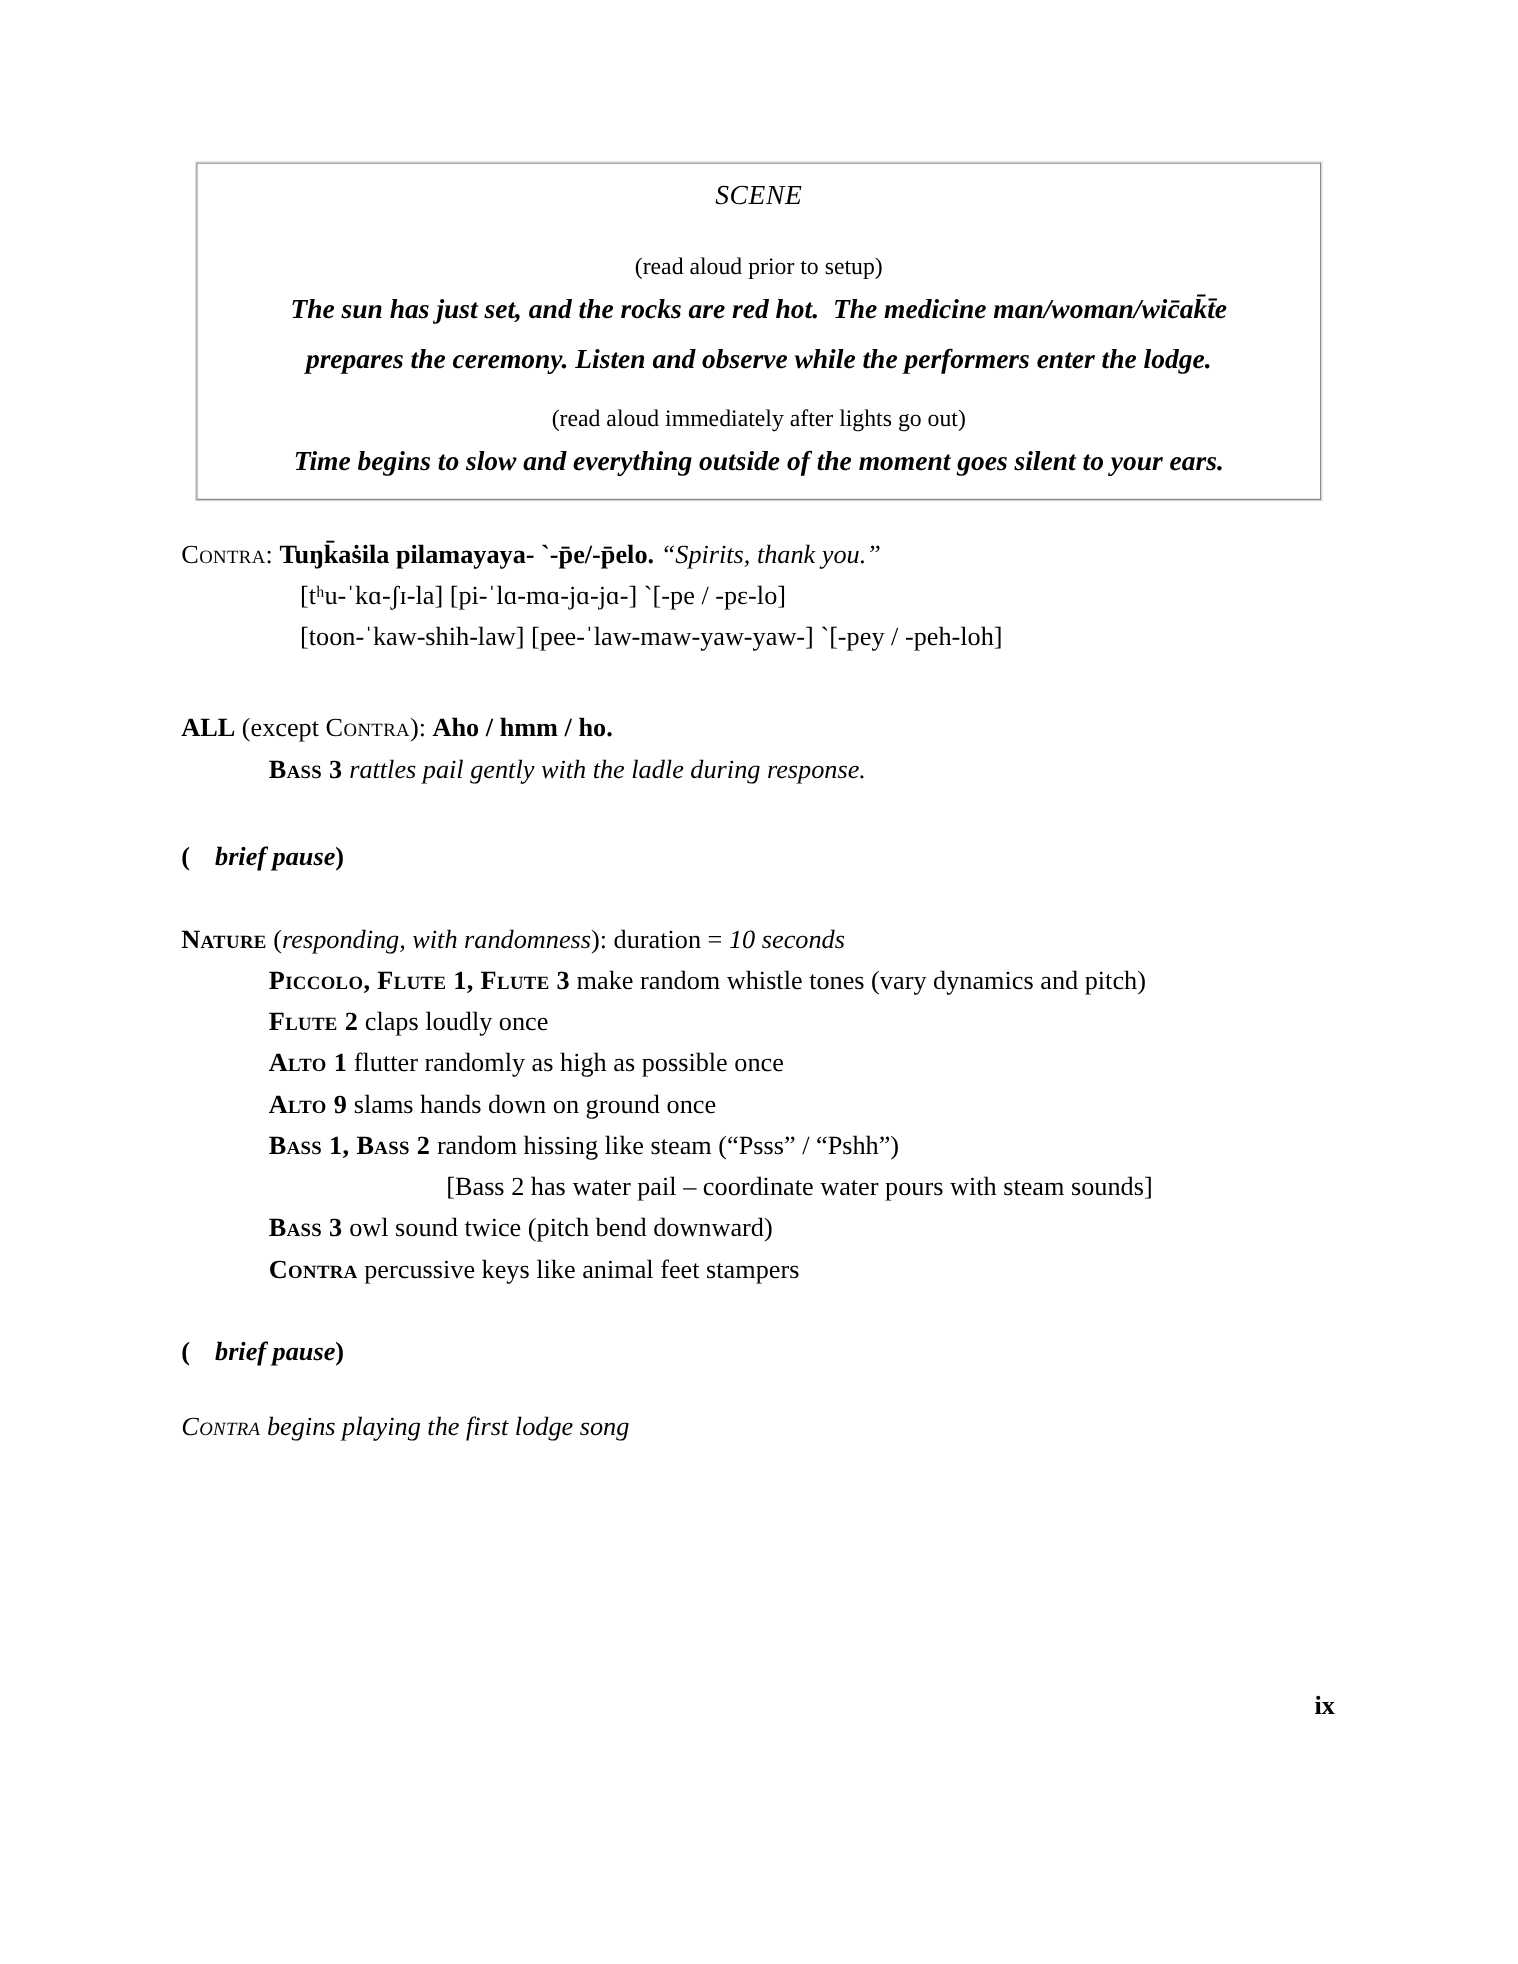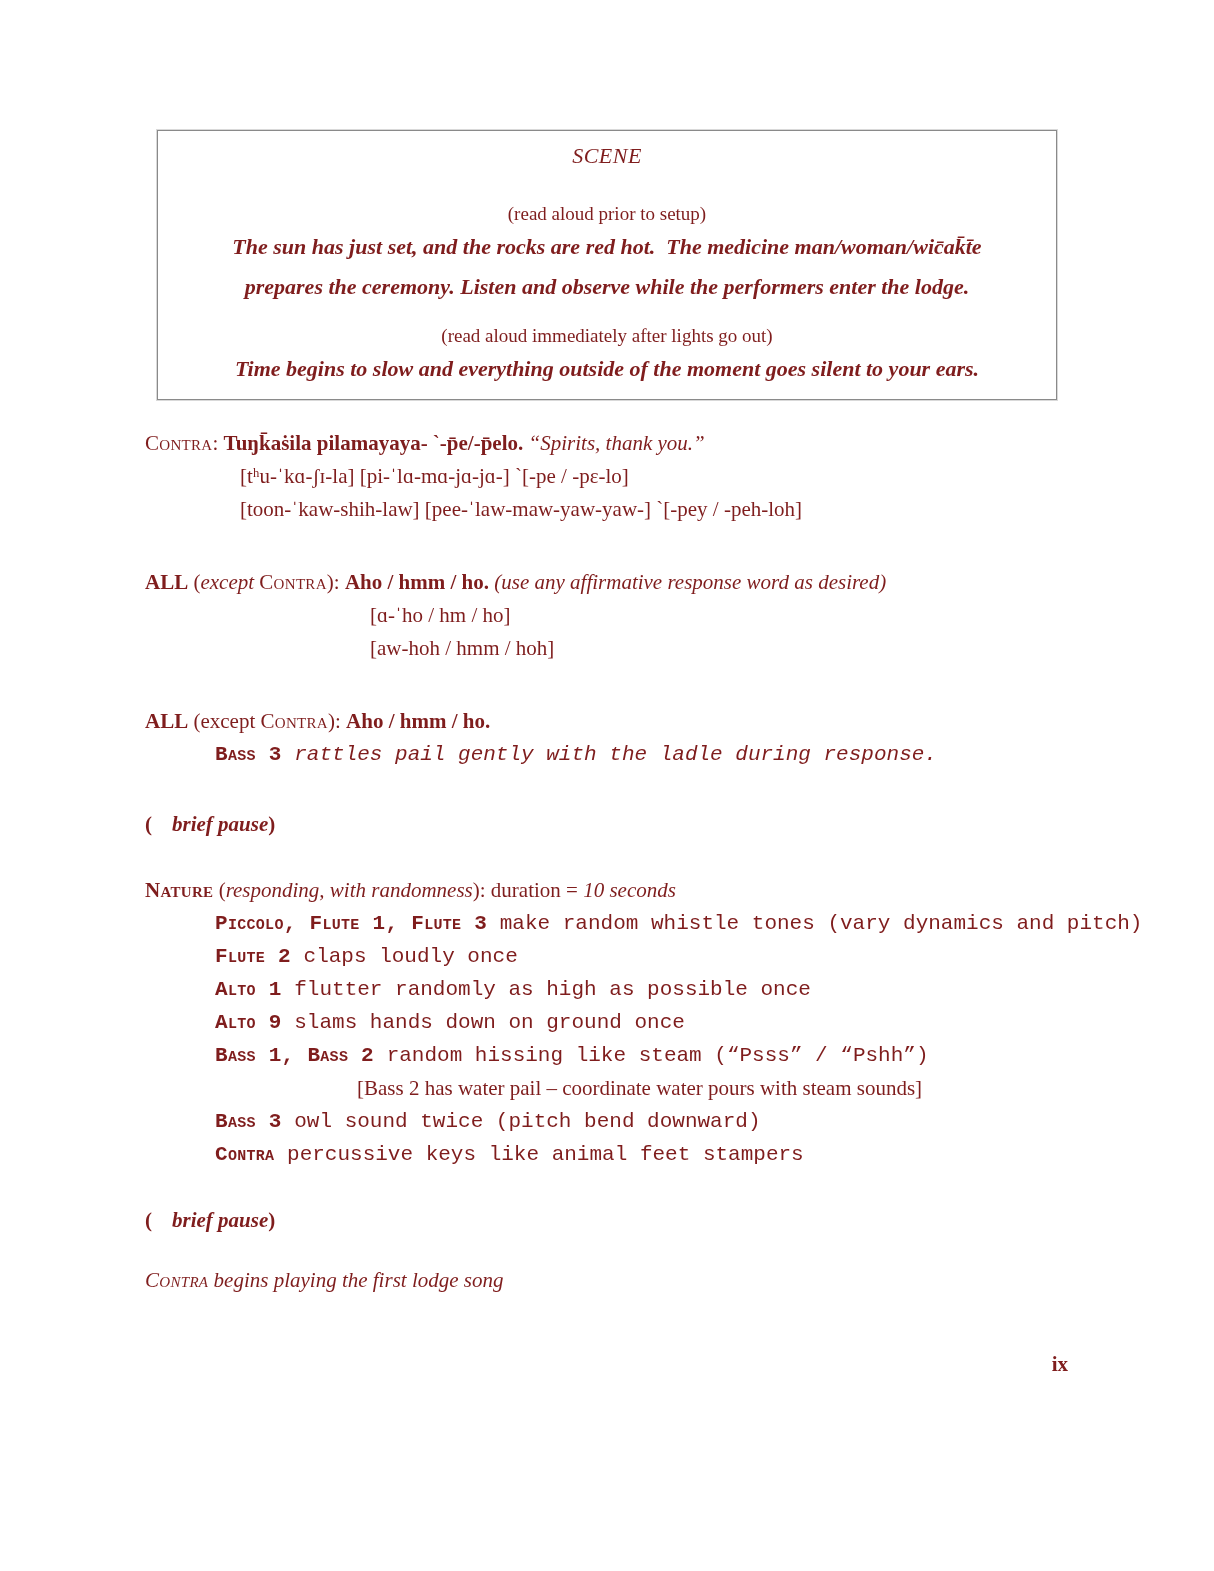--- a/index.html
+++ b/index.html
@@ -2,21 +2,21 @@
 <html><head>
 <meta charset="utf-8">
 <style>
   * { margin: 0; padding: 0; box-sizing: border-box; }
   html, body { background: #ffffff; }
   .page {
     position: relative;
     width: 1214px;
     height: 1571px;
     background: #ffffff;
-    color: #7f1d1d;
+    color: #000000;
     font-family: "Liberation Serif", "DejaVu Serif", serif;
     overflow: hidden;
   }
   .content { padding: 130px 120px 0 145px; }
 
   
   .scene-box {
     width: 900px;
     margin-left: 12px;
     border: 1px solid #8a8a8a;
@@ -28,21 +28,21 @@
   .box-title { font-style: italic; font-size: 22px; line-height: 30px; letter-spacing: 0.5px; }
   .cue { font-size: 19px; line-height: 26px; margin-top: 30px; }
   .cue2 { margin-top: 16px; }
   .narration { font-weight: bold; font-style: italic; font-size: 22px; line-height: 40px; }
 
   
   .line { font-size: 21px; line-height: 33px; }
   .pre { white-space: pre; }
   .ind-1 { padding-left: 95px; }   
   .ind-2 { padding-left: 225px; }  
-  .ind-3 { padding-left: 70px; font-family: Liberation Mono, monospace; }   
+  .ind-3 { padding-left: 70px; }   
   .ind-4 { padding-left: 212px; }  
 
   .mb-40 { margin-bottom: 40px; }
   .mb-37 { margin-bottom: 37px; }
   .mb-33 { margin-bottom: 33px; }
   .mb-27 { margin-bottom: 27px; }
 
   .b { font-weight: bold; }
   .i { font-style: italic; }
   .bi { font-weight: bold; font-style: italic; margin-left: 20px; }
@@ -70,25 +70,20 @@
       <div class="cue cue2 pre">(read aloud immediately after lights go out)</div>
       <div class="narration pre">Time begins to slow and everything outside of the moment goes silent to your ears.</div>
     </div>
 
     <div class="mb-40">
       <div class="line"><span class="sc pre">Contra</span><span class="pre">: </span><span class="b pre">Tuŋk̄aṡila pilamayaya- `-p̄e/-p̄elo. </span><span class="i pre">“Spirits, thank you.”</span></div>
       <div class="line ind-1 pre">[tʰu-ˈkɑ-ʃɪ-la] [pi-ˈlɑ-mɑ-jɑ-jɑ-] `[-pe / -pɛ-lo]</div>
       <div class="line ind-1 pre">[toon-ˈkaw-shih-law] [pee-ˈlaw-maw-yaw-yaw-] `[-pey / -peh-loh]</div>
     </div>
 
-    <div class="mb-40">
-      <div class="line"><span class="b pre">ALL</span><span class="pre"> (</span><span class="i pre">except </span><span class="sc pre">Contra</span><span class="pre">): </span><span class="b pre">Aho / hmm / ho. </span><span class="i pre">(use any affirmative response word as desired)</span></div>
-      <div class="line ind-2 pre">[ɑ-ˈho / hm / ho]</div>
-      <div class="line ind-2 pre">[aw-hoh / hmm / hoh]</div>
-    </div>
 
 
     <div class="mb-37">
       <div class="line"><span class="b pre">ALL</span><span class="pre"> (except </span><span class="sc pre">Contra</span><span class="pre">): </span><span class="b pre">Aho / hmm / ho.</span></div>
       <div class="line ind-3"><span class="b sc pre">Bass 3</span><span class="i pre"> rattles pail gently with the ladle during response.</span></div>
     </div>
 
     <div class="mb-33">
       <div class="line"><span class="b pre">(</span><span class="bi pre">brief pause</span><span class="b pre">)</span></div>
     </div>

